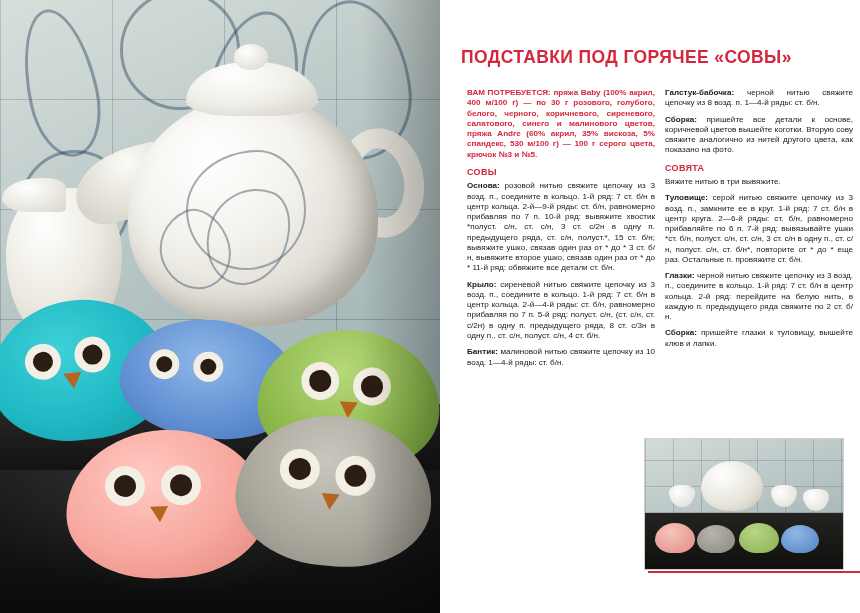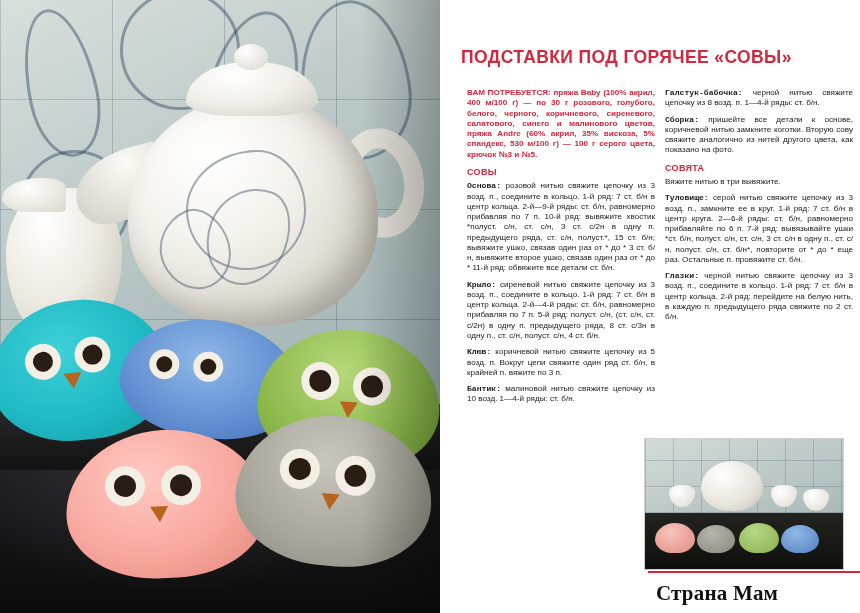--- a/index.html
+++ b/index.html
@@ -186,21 +186,21 @@
   .p { margin: 0 0 6px 0; }
   .req { color: #d6263c; font-weight: bold; }
   .sec {
     color: #d6263c;
     font-weight: bold;
     font-size: 9px;
     letter-spacing: .3px;
     margin: 7px 0 3px 0;
     text-transform: uppercase;
   }
-  .lead { font-weight: bold; font-family: Liberation Mono, monospace; }
+  .lead { font-weight: bold; }
 
   
   .photo2 {
     position: absolute;
     left: 644px; top: 438px;
     width: 200px; height: 132px;
     overflow: hidden;
     border: 1px solid #cfcfcf;
     background: #9aa7a5;
   }
@@ -344,67 +344,66 @@
 
         <p class="p">
           <span class="lead">Основа:</span><span> розовой нитью свяжите цепочку из 3 возд. п., соедините в кольцо. 1-й ряд: 7 ст. б/н в центр кольца. 2-й—9-й ряды: ст. б/н, равномерно прибавляя по 7 п. 10-й ряд: вывяжите хвостик *полуст. с/н, ст. с/н, 3 ст. с/2н в одну п. предыдущего ряда, ст. с/н, полуст.*, 15 ст. б/н; вывяжите ушко, связав один раз от * до * 3 ст. б/н, вывяжите второе ушко, связав один раз от * до * 11-й ряд: обвяжите все детали ст. б/н.</span>
         </p>
 
         <p class="p">
           <span class="lead">Крыло:</span><span> сиреневой нитью свяжите цепочку из 3 возд. п., соедините в кольцо. 1-й ряд: 7 ст. б/н в центр кольца. 2-й—4-й ряды: ст. б/н, равномерно прибавляя по 7 п. 5-й ряд: полуст. с/н, (ст. с/н, ст. с/2н) в одну п. предыдущего ряда, 8 ст. с/3н в одну п., ст. с/н, полуст. с/н, 4 ст. б/н.</span>
         </p>
 
 
-        <p class="p">
-          <span class="lead">Клюв:</span><span> коричневой нитью свяжите цепочку из 5 возд. п. Вокруг цепи свяжите один ряд ст. б/н, в крайней п. вяжите по 3 п.</span>
-        </p>
 
         <p class="p">
           <span class="lead">Бантик:</span><span> малиновой нитью свяжите цепочку из 10 возд. 1—4-й ряды: ст. б/н.</span>
         </p>
       </div>
 
       <div class="col col-right">
         <p class="p">
           <span class="lead">Галстук-бабочка:</span><span> черной нитью свяжите цепочку из 8 возд. п. 1—4-й ряды: ст. б/н.</span>
         </p>
 
         <p class="p">
-          <span class="lead">Сборка:</span><span> пришейте все детали к основе, коричневой нитью замкните коготки. Вторую сову свяжите аналогично из нитей другого цвета, как показано на фото.</span>
+          <span class="lead">Сборка:</span><span> пришейте все детали к основе, коричневой цветов вышейте коготки. Вторую сову свяжите аналогично из нитей другого цвета, как показано на фото.</span>
         </p>
 
         <div class="sec">СОВЯТА</div>
 
         <p class="p">
           <span>Вяжите нитью в три вывяжите.</span>
         </p>
 
         <p class="p">
           <span class="lead">Туловище:</span><span> серой нитью свяжите цепочку из 3 возд. п., замкните ее в круг. 1-й ряд: 7 ст. б/н в центр круга. 2—6-й ряды: ст. б/н, равномерно прибавляйте по 6 п. 7-й ряд: вывязывайте ушки *ст. б/н, полуст. с/н, ст. с/н, 3 ст. с/н в одну п., ст. с/н, полуст. с/н, ст. б/н*, повторите от * до * еще раз. Остальные п. провяжите ст. б/н.</span>
         </p>
 
         <p class="p">
           <span class="lead">Глазки:</span><span> черной нитью свяжите цепочку из 3 возд. п., соедините в кольцо. 1-й ряд: 7 ст. б/н в центр кольца. 2-й ряд: перейдите на белую нить, в каждую п. предыдущего ряда свяжите по 2 ст. б/н.</span>
         </p>
 
+        <p class="p">
+          <span class="lead">Сборка:</span><span> пришейте глазки к туловищу, вышейте клюв и лапки.</span>
+        </p>
       </div>
     </div>
   </div>
 
   <div class="photo2">
     <div class="p2-wall"></div>
     <div class="p2-table"></div>
     <div class="p2-pot"></div>
     <div class="p2-cup" style="left:24px;"></div>
     <div class="p2-cup" style="left:126px;"></div>
     <div class="p2-cup" style="left:158px; top:50px;"></div>
     <div class="p2-mini" style="left:10px; top:84px; width:40px; height:30px; background: radial-gradient(ellipse at 40% 30%, #f9c3bb, #dd8c84);"></div>
     <div class="p2-mini" style="left:52px; top:86px; width:38px; height:28px; background: radial-gradient(ellipse at 40% 30%, #b7b5ab, #8a887e);"></div>
     <div class="p2-mini" style="left:94px; top:84px; width:40px; height:30px; background: radial-gradient(ellipse at 40% 30%, #b9d687, #87b04a);"></div>
     <div class="p2-mini" style="left:136px; top:86px; width:38px; height:28px; background: radial-gradient(ellipse at 40% 30%, #8fb8e8, #547fbe);"></div>
   </div>
 
   <div class="watermark">
-    <span class="wm-text">Страна Мам</span>
       <span class="wm-text wm-red">.ру</span>
   </div>
 
 </div>
 
 </body></html>

